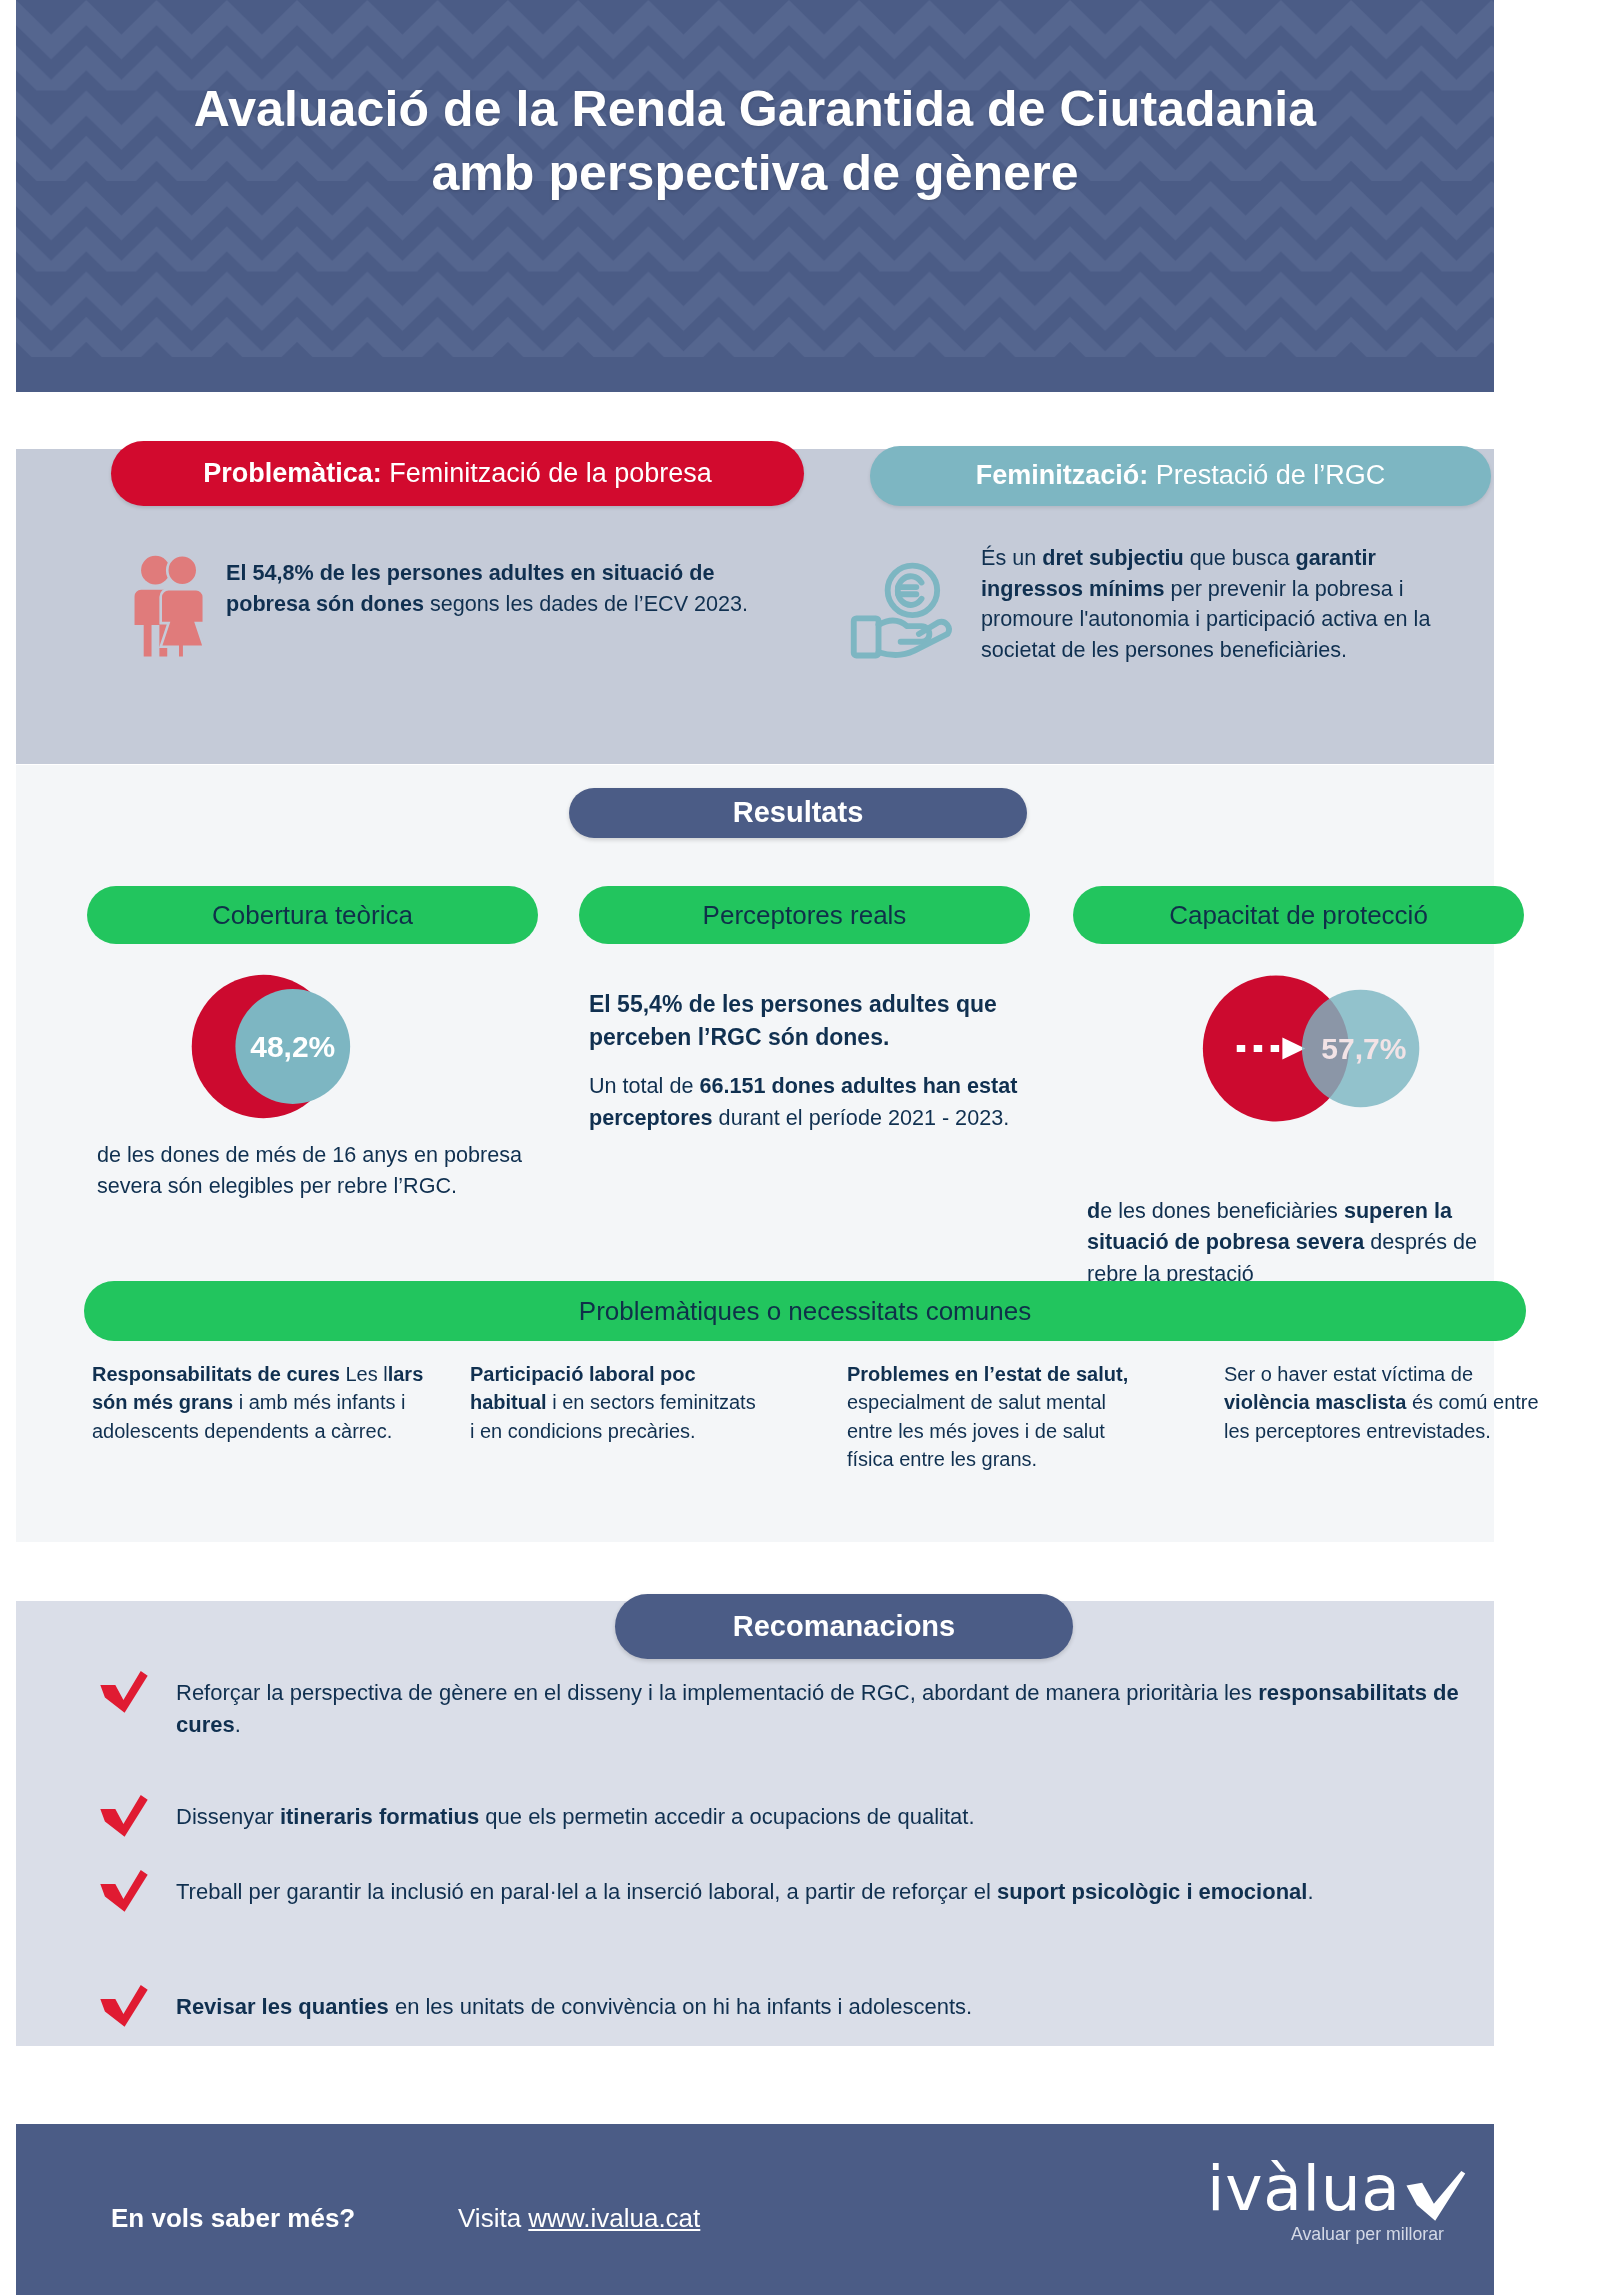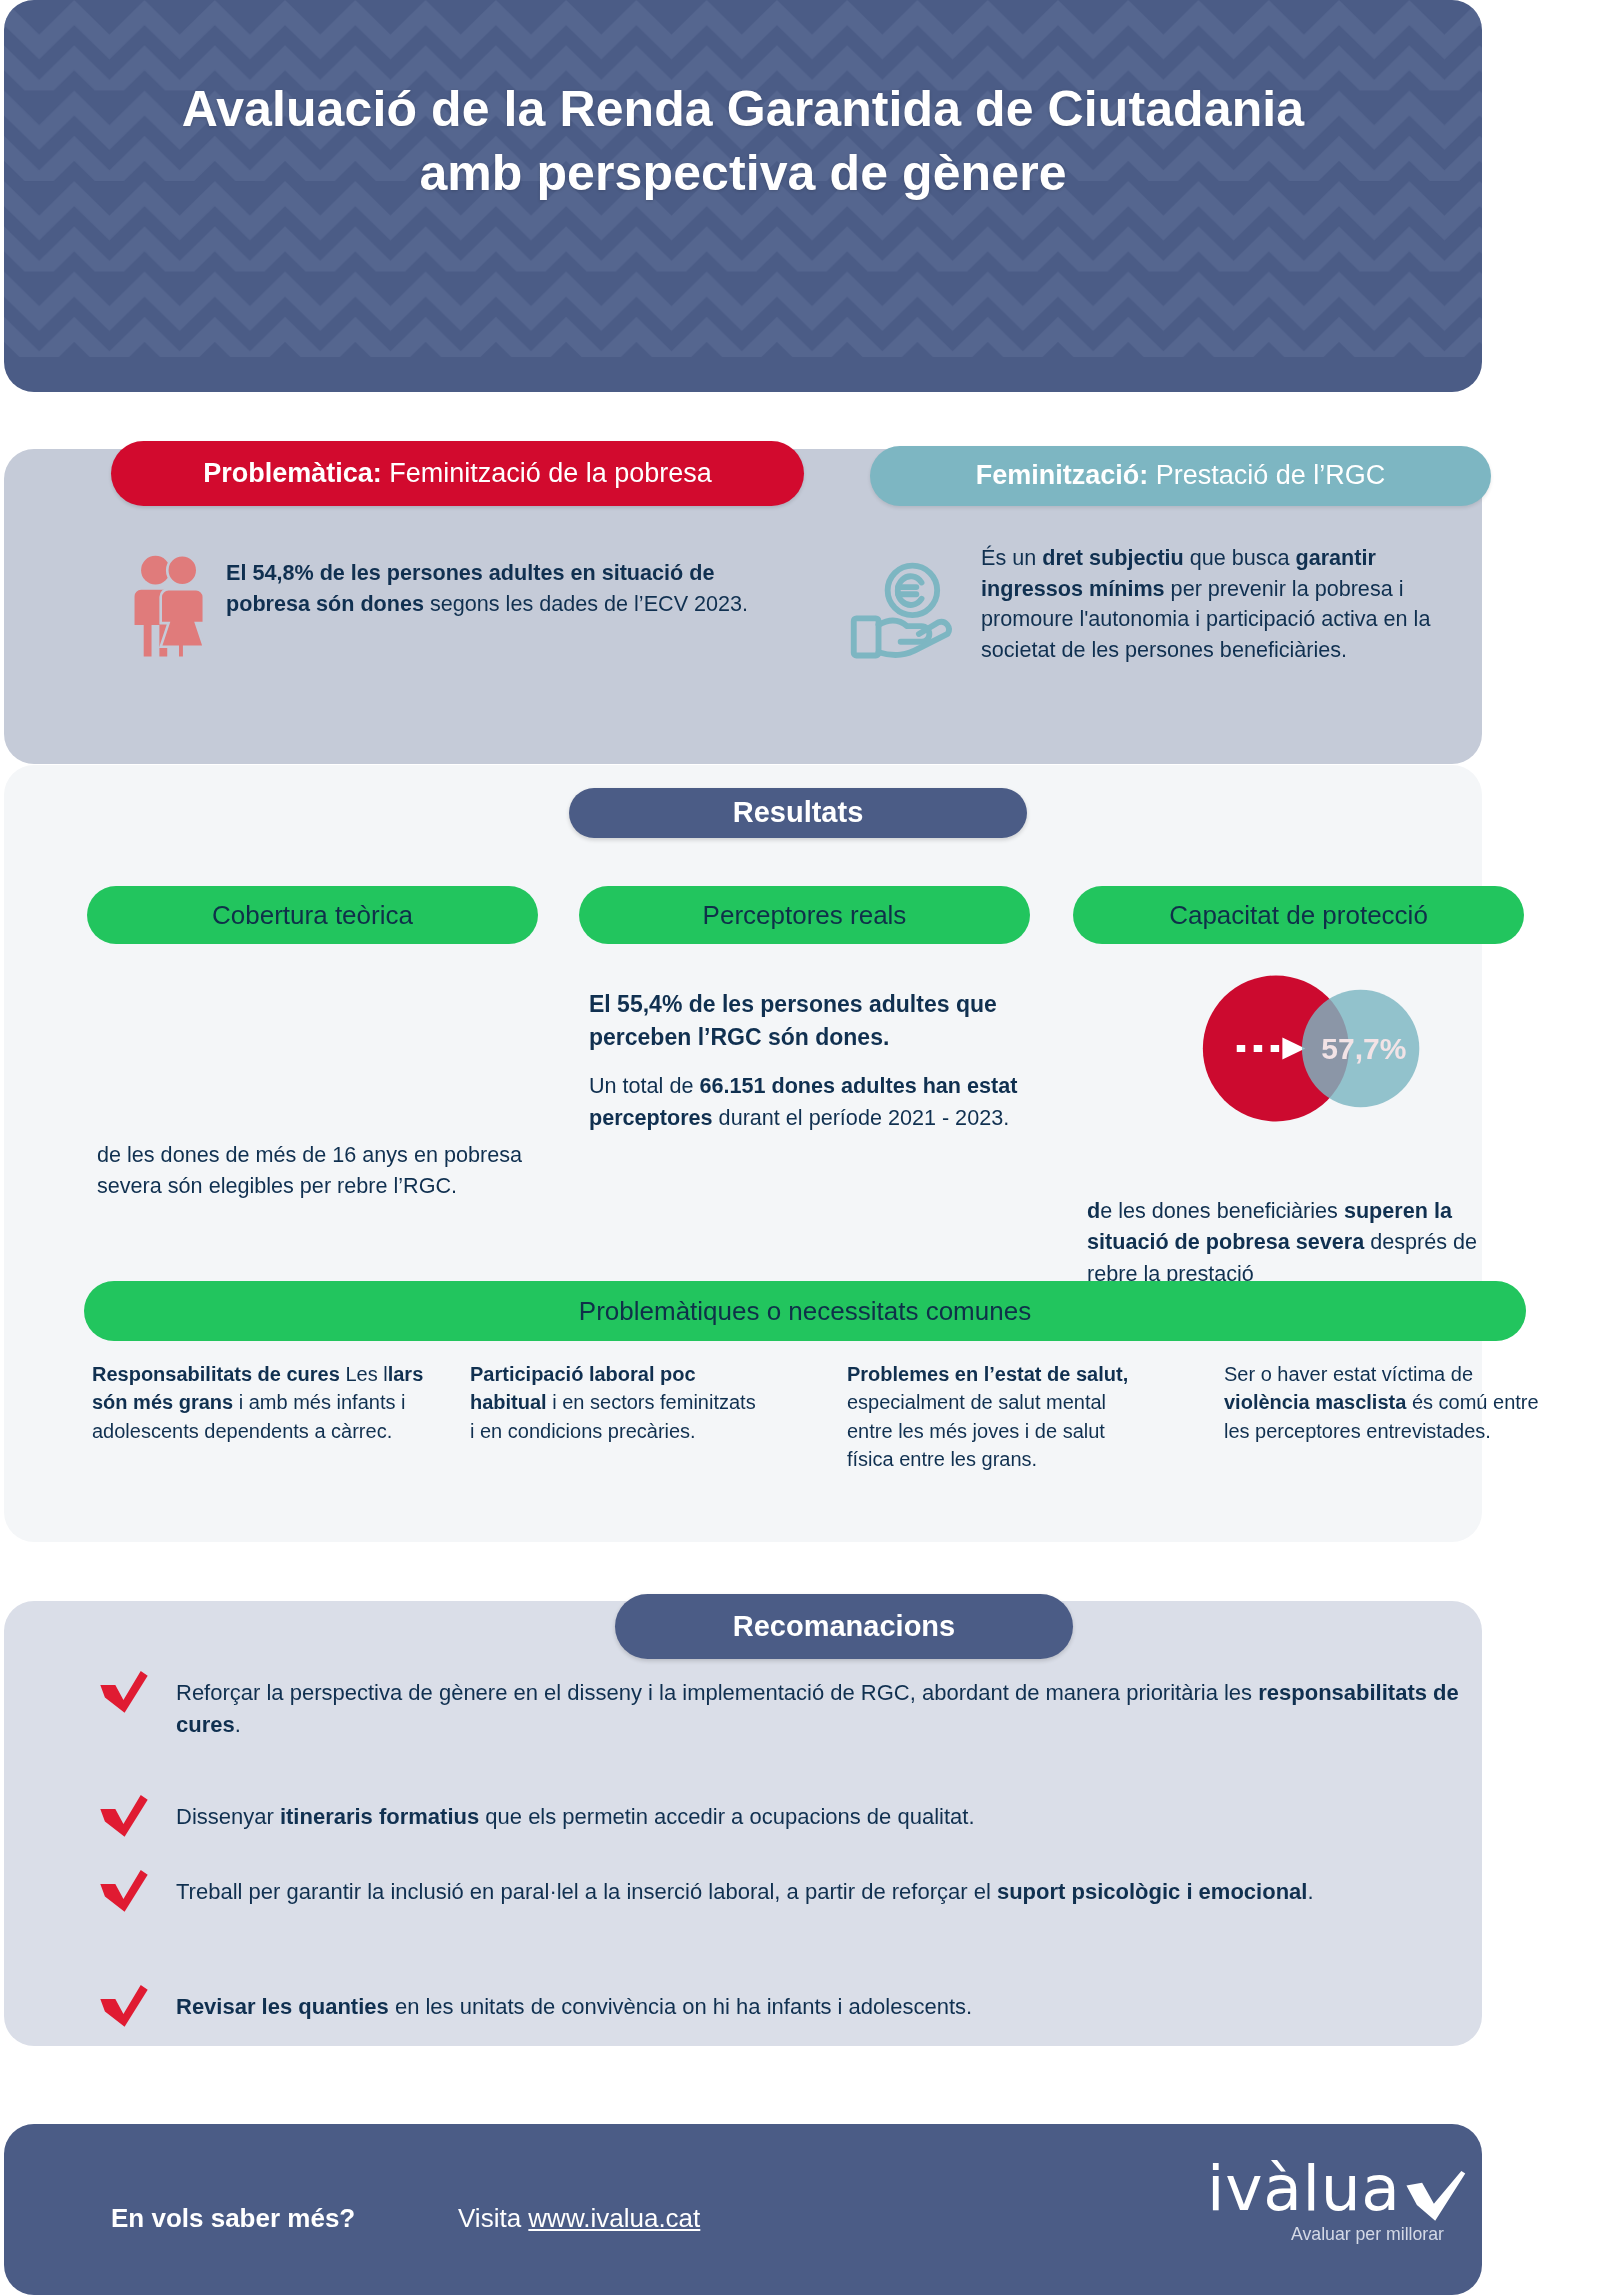--- a/index.html
+++ b/index.html
@@ -7,21 +7,21 @@
     width:1623px; height:2295px;
     background:#ffffff;
     font-family:"Liberation Sans", sans-serif;
     -webkit-font-smoothing:antialiased;
     overflow:hidden;
     position:relative;
   }
   .page{position:relative;width:1623px;height:2295px;overflow:hidden;}
 
   
-  .band{position:absolute;left:4px;width:1478px;border-radius:30px;}
+  .band{position:absolute;left:16px;width:1478px;}
   .band-header{top:0;height:392px;background:#4b5c86;overflow:hidden;}
   .band-problem{top:449px;height:315px;background:#c5cbd8;}
   .band-results{top:765px;height:777px;background:#f4f6f8;}
   .band-recom{top:1601px;height:445px;background:#dadee8;}
   .band-footer{top:2124px;height:171px;background:#4b5c86;}
 
   
   .chevron-bg{position:absolute;inset:0;opacity:.30;}
   .header-title{
     position:absolute;left:0;right:0;top:77px;
@@ -187,20 +187,27 @@
   <div class="pill pill-grey" id="pill-cobertura">
     <span>Cobertura teòrica</span>
   </div>
   <div class="pill pill-grey" id="pill-perceptores">
     <span>Perceptores reals</span>
   </div>
   <div class="pill pill-grey" id="pill-capacitat">
     <span>Capacitat de protecció</span>
   </div>
 
+  <div id="circle-cobertura">
+    <svg viewBox="0 0 290 250" width="190" height="163">
+      <circle cx="115" cy="125" r="110" fill="#cc0a2f"></circle>
+      <circle cx="160" cy="125" r="88" fill="#7db6c2"></circle>
+      <text x="160" y="125" text-anchor="middle" dominant-baseline="central" fill="#ffffff" font-family="Liberation Sans, sans-serif" font-size="46" font-weight="bold">48,2%</text>
+    </svg>
+  </div>
 
   <div id="circle-capacitat">
     <svg viewBox="0 0 380 250" width="249" height="163">
       <circle cx="120" cy="125" r="112" fill="#cc0a2f"></circle>
       <g stroke="#ffffff" stroke-width="11" stroke-linecap="butt" stroke-dasharray="13 13">
         <line x1="60" y1="125" x2="130" y2="125"></line>
       </g>
       <polygon points="130,108 165,125 130,142" fill="#ffffff"></polygon>
       <circle cx="250" cy="125" r="90" fill="#7db6c2" opacity="0.82"></circle>
       <text x="255" y="125" text-anchor="middle" dominant-baseline="central" fill="#f2e3e6" font-family="Liberation Sans, sans-serif" font-size="46" font-weight="bold">57,7%</text>

